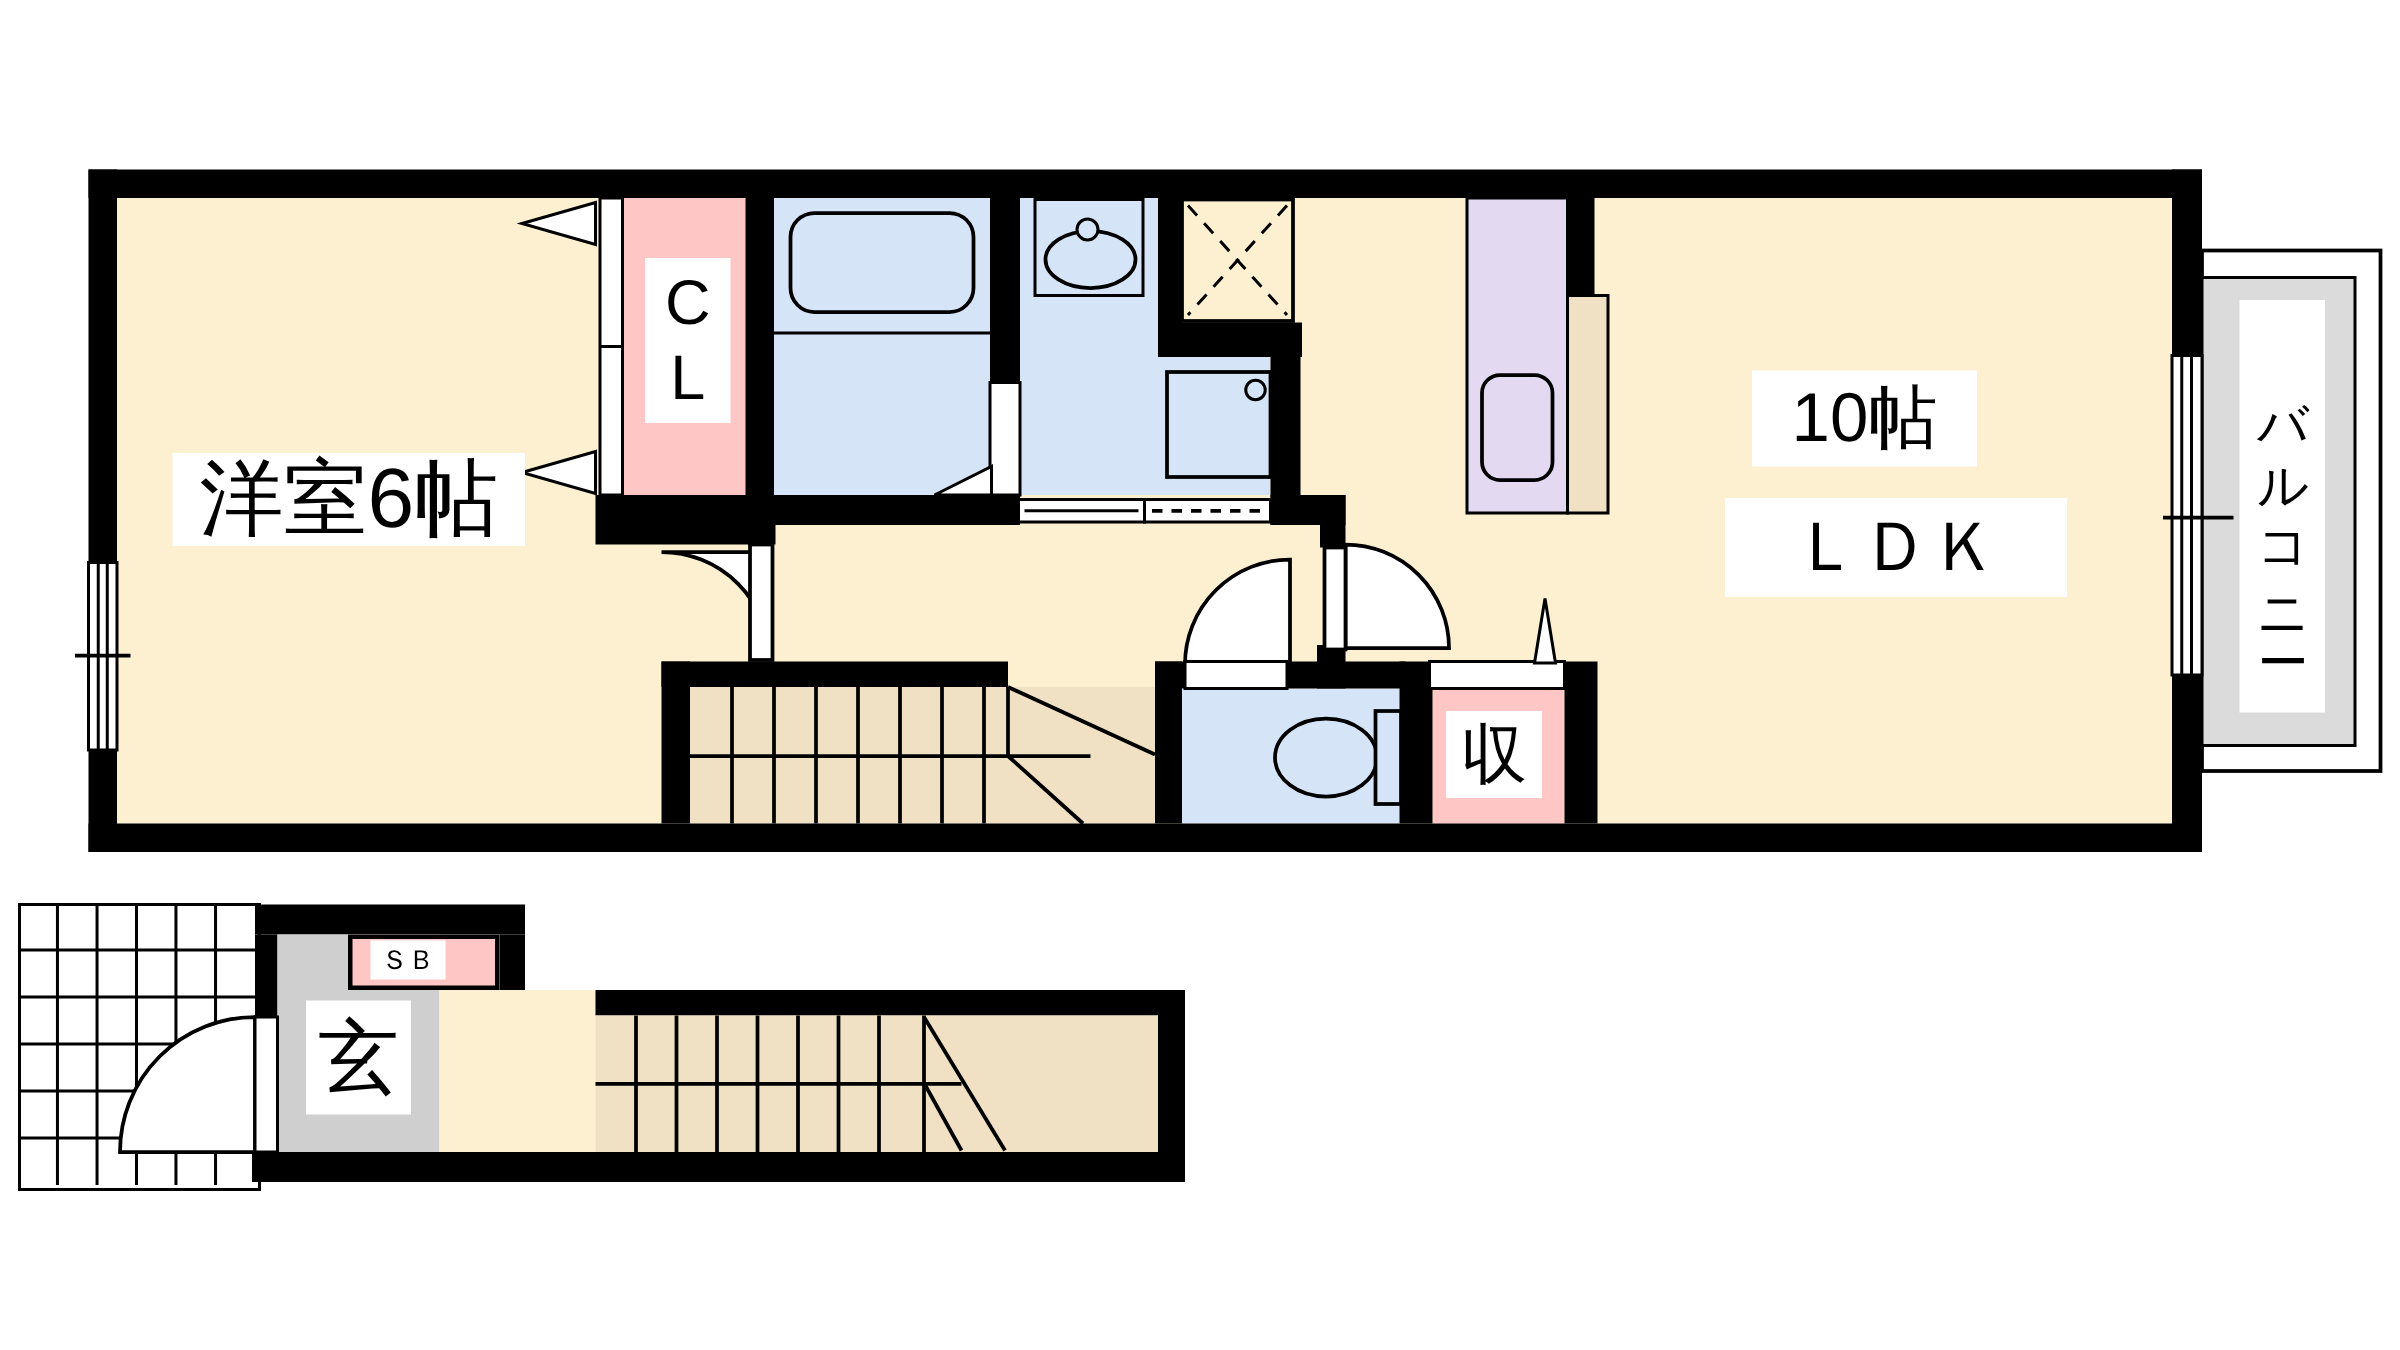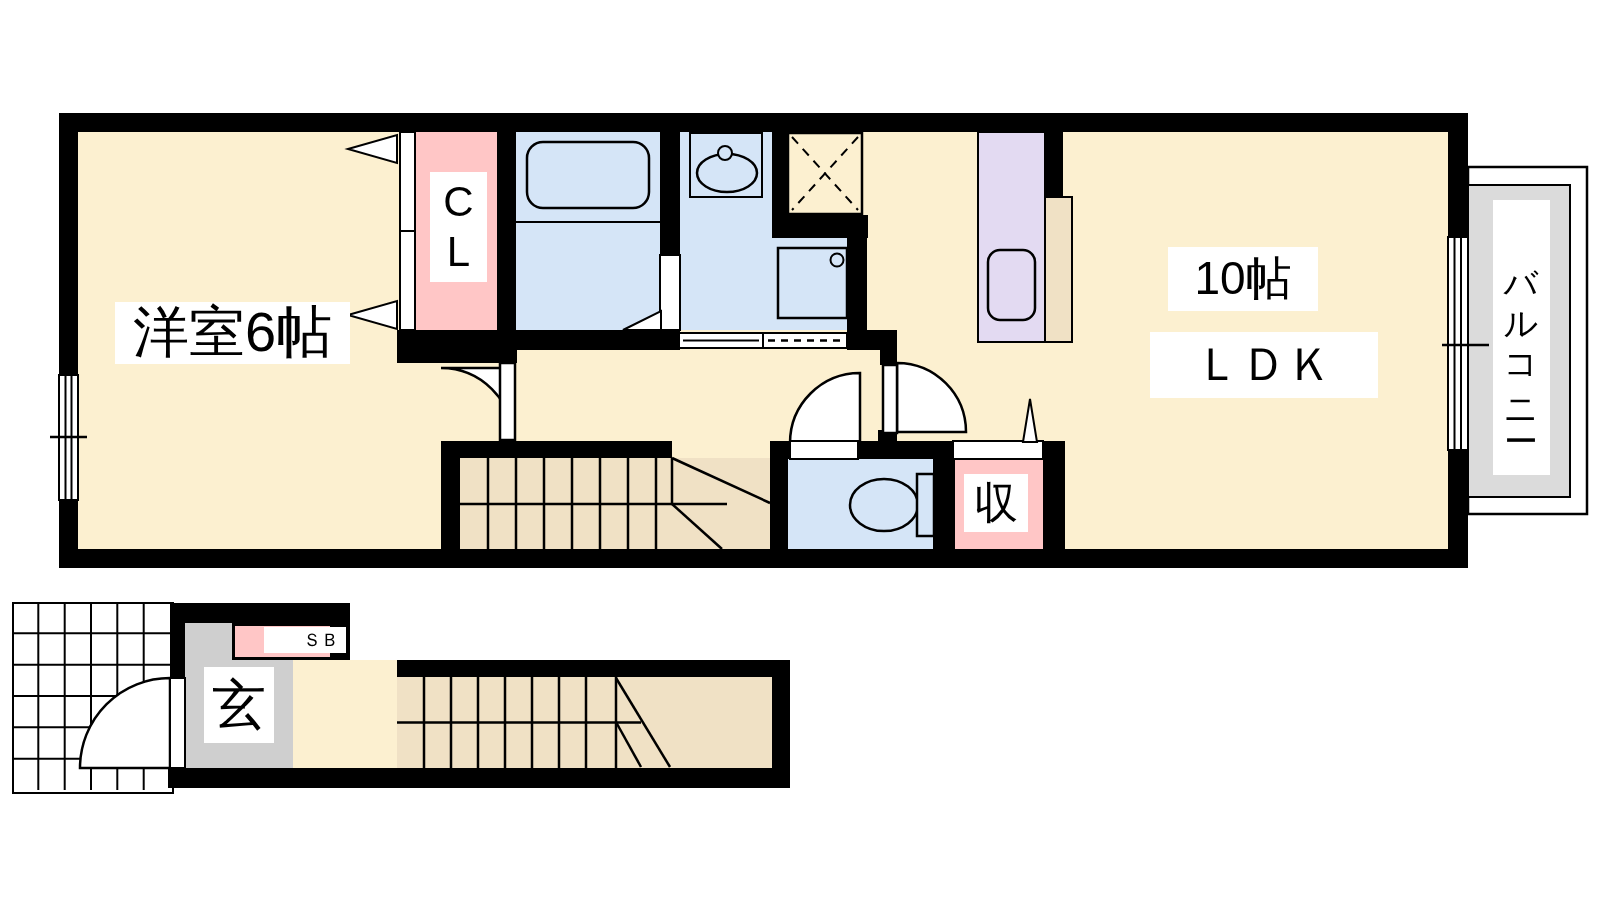--- a/index.html
+++ b/index.html
@@ -196,13 +196,13 @@
 </svg>
 
 <div class="lbl" style="left:115px;top:302px;width:235px;height:62px;font-size:56px;">洋室6帖</div>
 <div class="lbl lbl-stack" style="left:430px;top:172px;width:57px;height:110px;font-size:42px;">C
 L</div>
 <div class="lbl" style="left:1168px;top:247px;width:150px;height:64px;font-size:46px;">10帖</div>
 <div class="lbl" style="left:1150px;top:332px;width:228px;height:66px;font-size:46px;">ＬＤＫ</div>
 <div class="lbl lbl-vert" style="left:1493px;top:200px;width:57px;height:275px;font-size:34px;">バルコニー</div>
 <div class="lbl" style="left:964px;top:474px;width:64px;height:58px;font-size:44px;">収</div>
 <div class="lbl" style="left:204px;top:667px;width:70px;height:76px;font-size:54px;">玄</div>
-<div class="lbl" style="left:264px;top:627px;width:50px;height:26px;font-size:18px;padding-left:32px;">ＳＢ</div>
+<div class="lbl" style="left:247px;top:627px;width:50px;height:26px;font-size:18px;">ＳＢ</div>
 
 </body></html>

